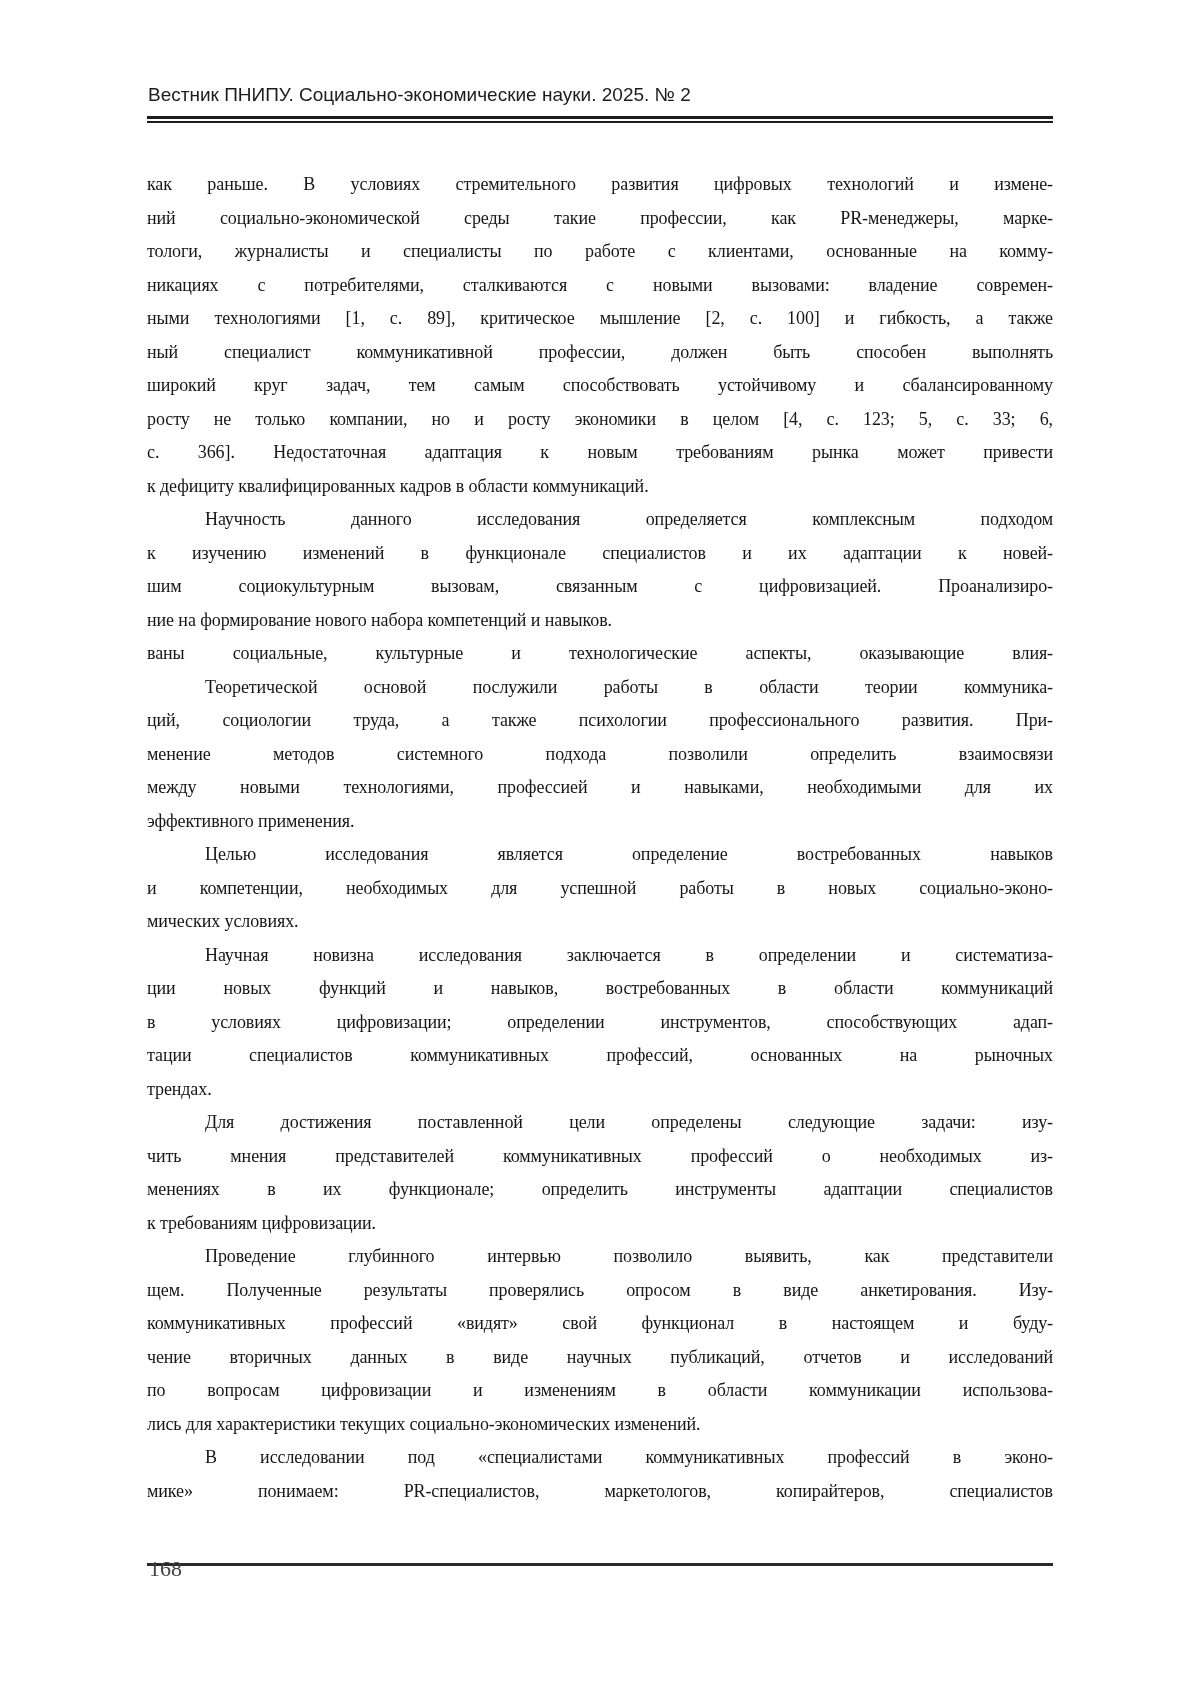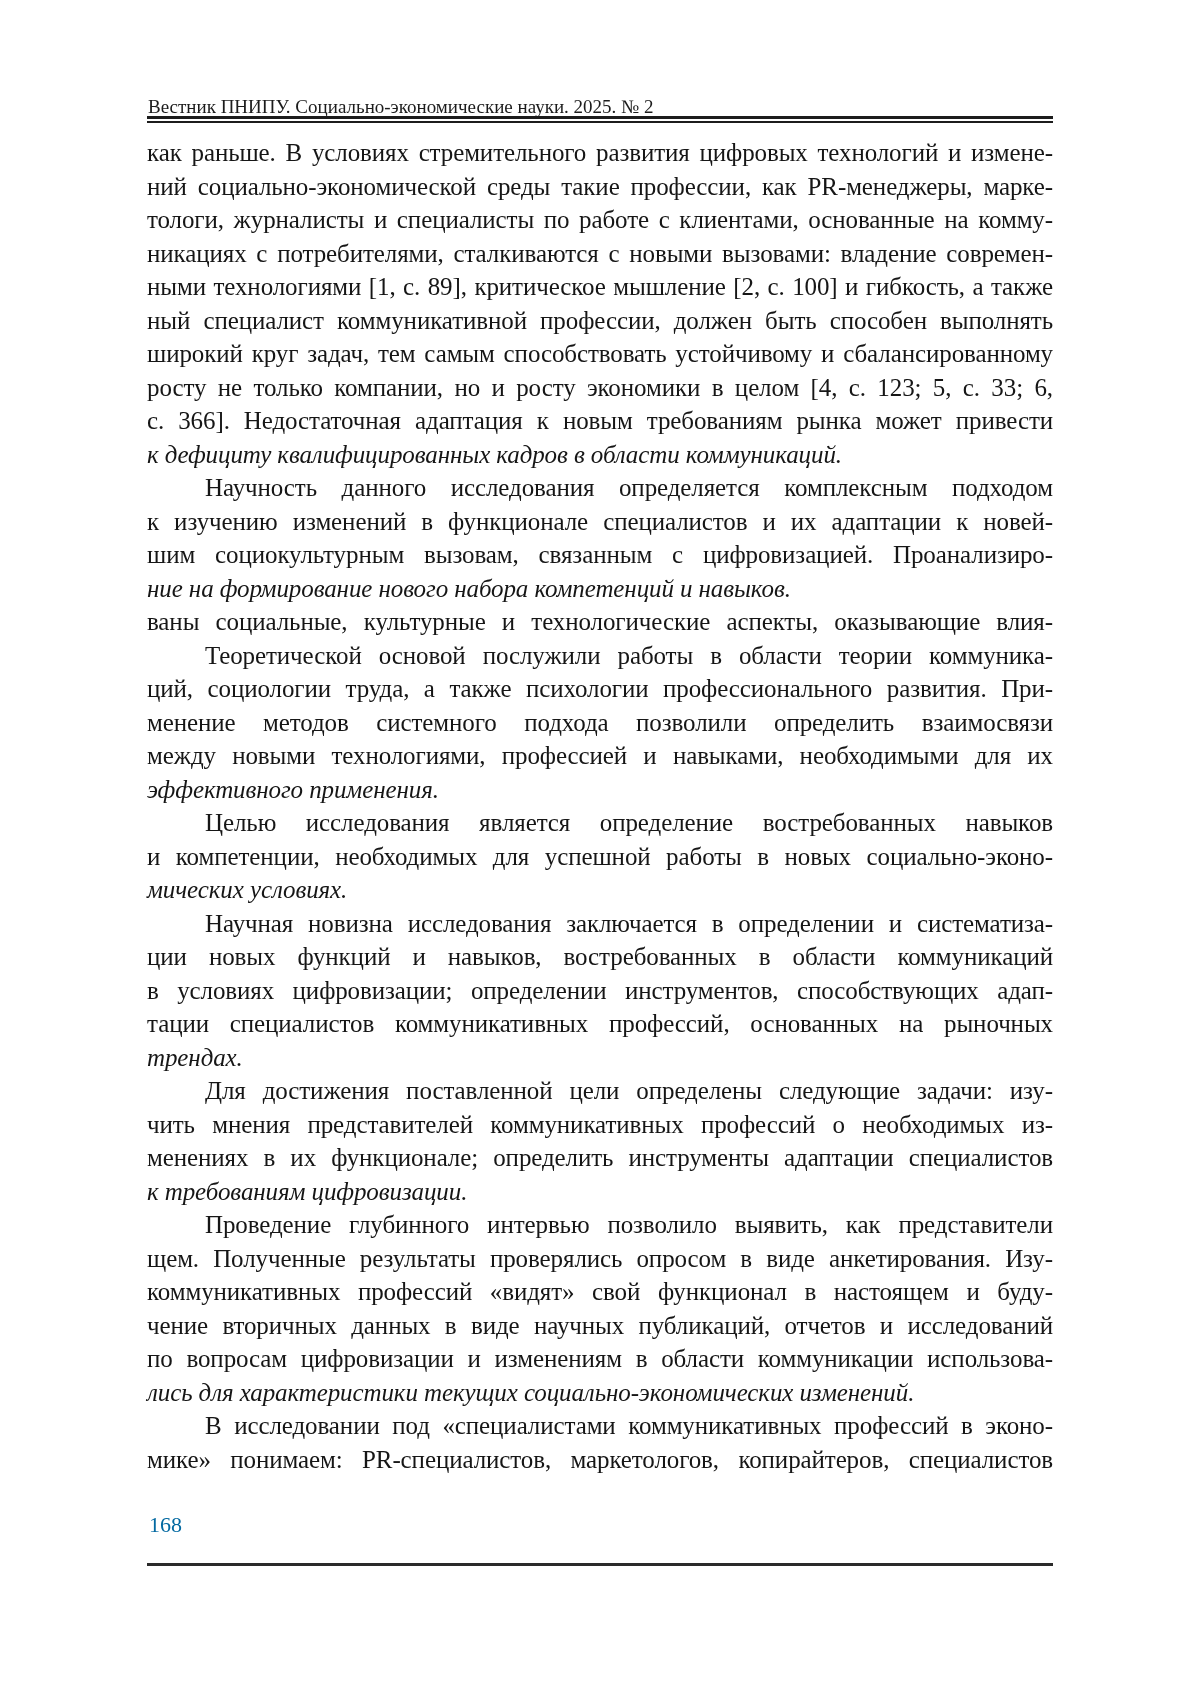--- a/index.html
+++ b/index.html
@@ -14,75 +14,73 @@
     background: #ffffff;
     overflow: hidden;
     font-family: "Liberation Serif", "DejaVu Serif", serif;
     color: #161616;
   }
   .running-header {
     position: absolute;
     left: 148px;
     top: 83px;
     width: 906px;
-    font-family: Liberation Serif, serif;
+    font-family: Liberation Sans, sans-serif;
     font-size: 19px;
     line-height: 23px;
     color: #1c1c1c;
     white-space: nowrap;
-    margin-top: 12px;
   }
   .rule-double {
     position: absolute;
     left: 147px;
     top: 116px;
     width: 906px;
     height: 2px;
     border-top: 3px solid #1c1c1c;
     border-bottom: 2px solid #1c1c1c;
   }
   .body-text {
     position: absolute;
     left: 147px;
-    top: 136px;
+    top: 168px;
     width: 906px;
-    font-size: 25px;
+    font-size: 18px;
     line-height: 33.5px;
     letter-spacing: -0.1px;
   }
   .para {
     margin: 0;
     padding: 0;
   }
   .line {
     white-space: nowrap;
     text-align: justify;
     text-align-last: justify;
   }
   .line.lastline {
     text-align-last: left;
-    font-style: italic;
   }
   .para.indent .line.firstline {
     text-indent: 58px;
   }
   .rule-footer {
     position: absolute;
     left: 147px;
     top: 1563px;
     width: 906px;
     height: 0;
     border-top: 3px solid #2a2a2a;
   }
   .page-number {
     position: absolute;
     left: 149px;
-    top: 1512px;
+    top: 1556px;
     font-size: 22px;
-    color: #0369a1;
+    color: #404040;
   }
 </style>
 </head>
 <body>
 
 <div class="page">
   <div class="running-header">
     <span>Вестник ПНИПУ. Социально-экономические науки. 2025. № 2</span>
   </div>
   <div class="rule-double"></div>

